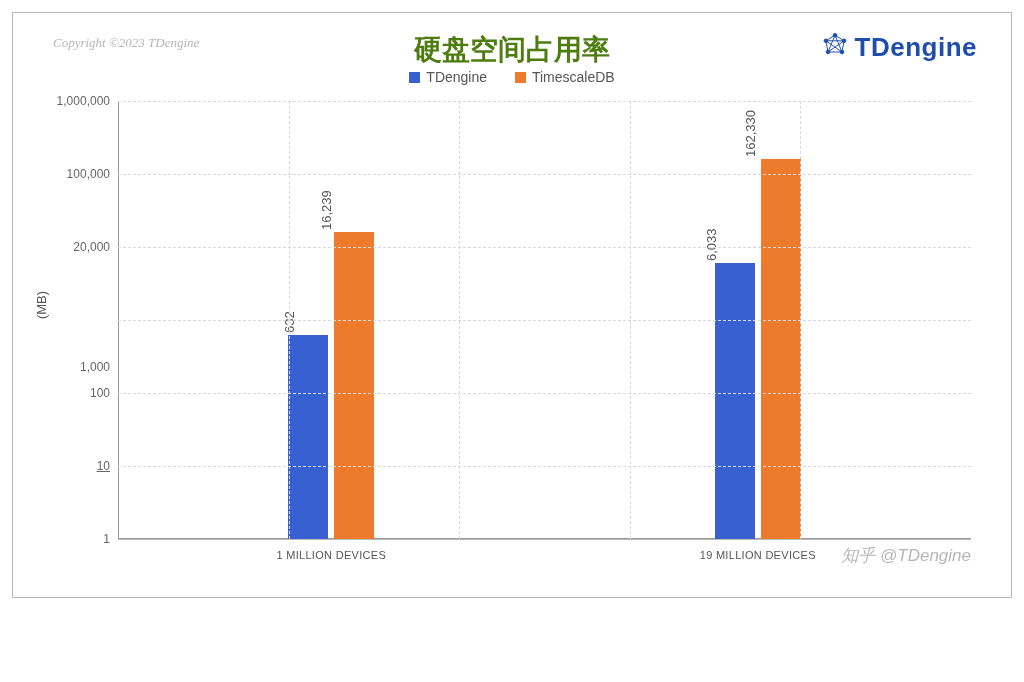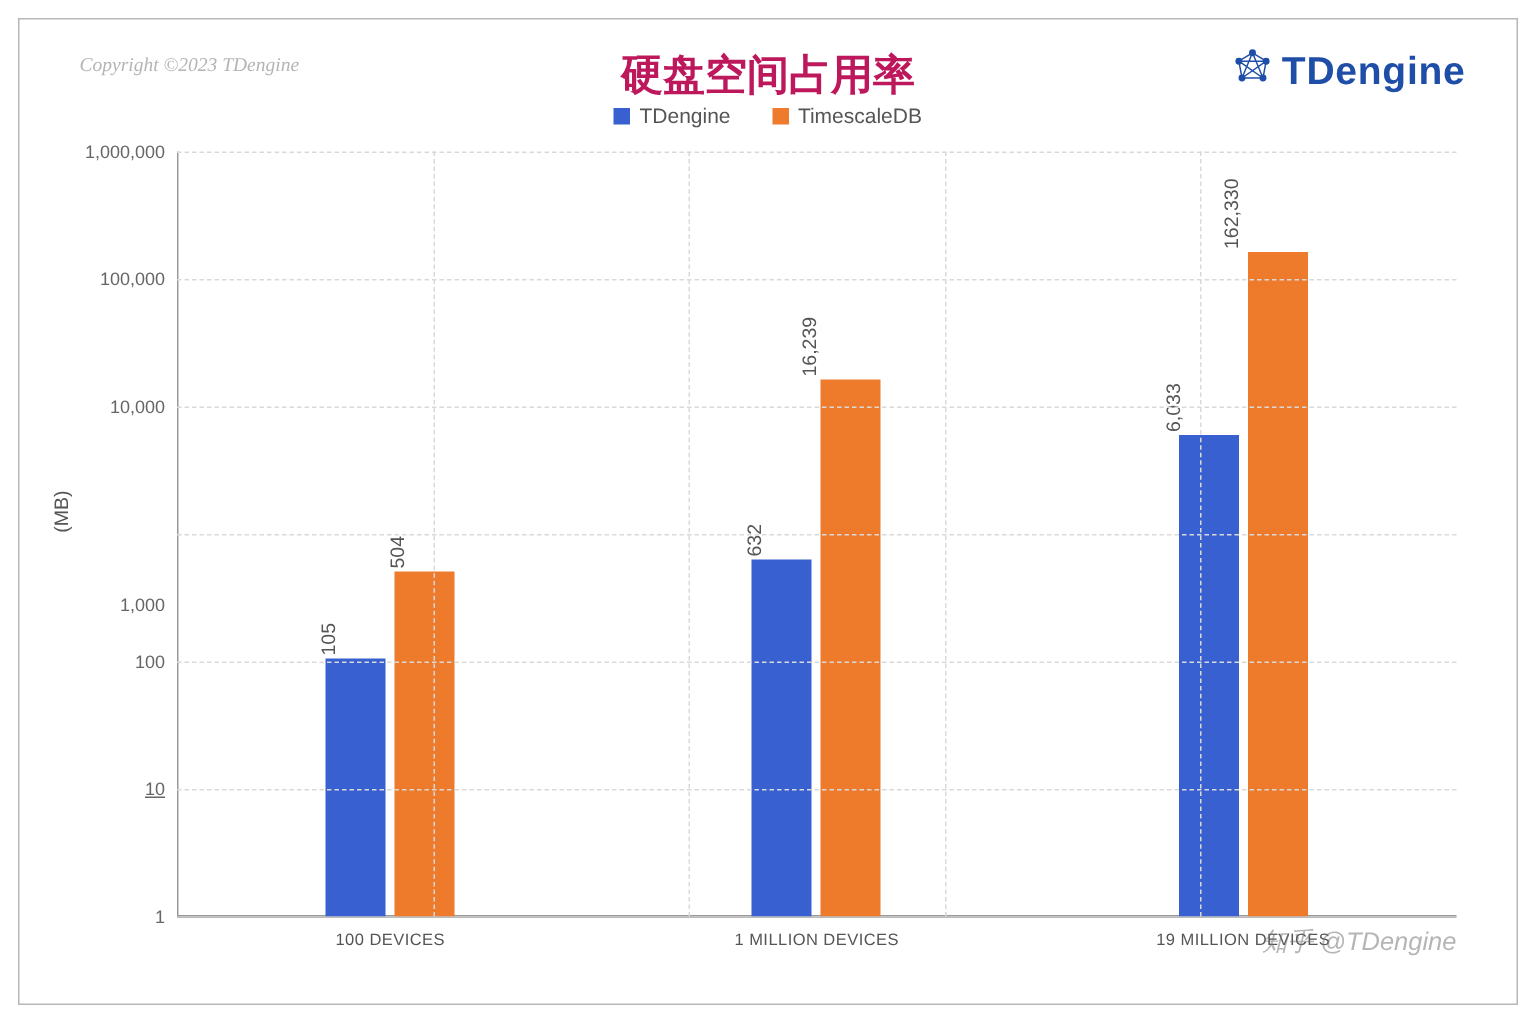--- a/index.html
+++ b/index.html
@@ -4,21 +4,21 @@
 <style>
   * { box-sizing: border-box; }
   body {
     margin: 0;
     padding: 12px;
     font-family: "Segoe UI", Arial, "Microsoft YaHei", sans-serif;
     background: #fff;
   }
   .chart-frame {
     width: 1000px;
-    height: 658px;
+    height: 586px;
     border: 1px solid #b7b7b7;
     position: relative;
     background: #fff;
   }
   .copyright {
     position: absolute;
     left: 40px; top: 22px;
     color: #b5b5b5;
     font-size: 13px;
     font-style: italic;
@@ -35,21 +35,21 @@
     font-weight: 700;
     font-size: 26px;
     letter-spacing: 0.5px;
   }
   .title {
     position: absolute;
     left: 0; right: 0; top: 18px;
     text-align: center;
     font-size: 28px;
     font-weight: 700;
-    color: #be185d;
+    color: #4d7c0f;
   }
   .legend {
     position: absolute;
     left: 0; right: 0; top: 56px;
     text-align: center;
     font-size: 14px;
     color: #555;
   }
   .legend .item { display: inline-flex; align-items: center; gap: 6px; margin: 0 12px; }
   .legend .swatch { width: 11px; height: 11px; display: inline-block; }
@@ -192,31 +192,20 @@
   </div>
 
   <div class="y-axis-label">(MB)</div>
 
   <div class="plot" id="plot">
     <div class="leftline"></div>
     <div class="baseline"></div>
     <div class="groups" id="groups">
         <div class="group">
           <div class="bars">
-            <div class="bar bar-a" style="height: 33.6865%; left: calc(50% - 43px); background: rgb(56, 96, 208);">
-              <div class="bar-label">105</div>
-            </div>
-            <div class="bar bar-b" style="height: 45.0405%; left: calc(50% + 3px); background: rgb(238, 123, 44);">
-              <div class="bar-label">504</div>
-            </div>
-          </div>
-          <div class="cat-label">100 DEVICES</div>
-        </div>
-        <div class="group">
-          <div class="bars">
             <div class="bar bar-a" style="height: 46.6786%; left: calc(50% - 43px); background: rgb(56, 96, 208);">
               <div class="bar-label">632</div>
             </div>
             <div class="bar bar-b" style="height: 70.176%; left: calc(50% + 3px); background: rgb(238, 123, 44);">
               <div class="bar-label">16,239</div>
             </div>
           </div>
           <div class="cat-label">1 MILLION DEVICES</div>
         </div>
         <div class="group">
@@ -233,21 +222,21 @@
       </div>
   <div class="grid-line solid" style="top: 100%;"></div>
       <div class="tick-label" style="top: 100%;">1</div>
       <div class="grid-line" style="top: 83.3333%;"></div>
       <div class="tick-label" style="top: 83.3333%; text-decoration: underline;">10</div>
       <div class="grid-line" style="top: 66.6667%;"></div>
       <div class="tick-label" style="top: 66.6667%;">100</div>
       <div class="grid-line" style="top: 50%;"></div>
       <div class="tick-label" style="top: 50%; margin-top: 47px;">1,000</div>
       <div class="grid-line" style="top: 33.3333%;"></div>
-      <div class="tick-label" style="top: 33.3333%;">10,000</div>
+      <div class="tick-label" style="top: 33.3333%;">20,000</div>
       <div class="grid-line" style="top: 16.6667%;"></div>
       <div class="tick-label" style="top: 16.6667%;">100,000</div>
       <div class="grid-line" style="top: 0%;"></div>
       <div class="tick-label" style="top: 0%; margin-left: 12px;">1,000,000</div>
       <div class="grid-v" style="left: 20%;"></div>
       <div class="grid-v" style="left: 40%;"></div>
       <div class="grid-v" style="left: 60%;"></div>
       <div class="grid-v" style="left: 80%;"></div>
     </div>
 

